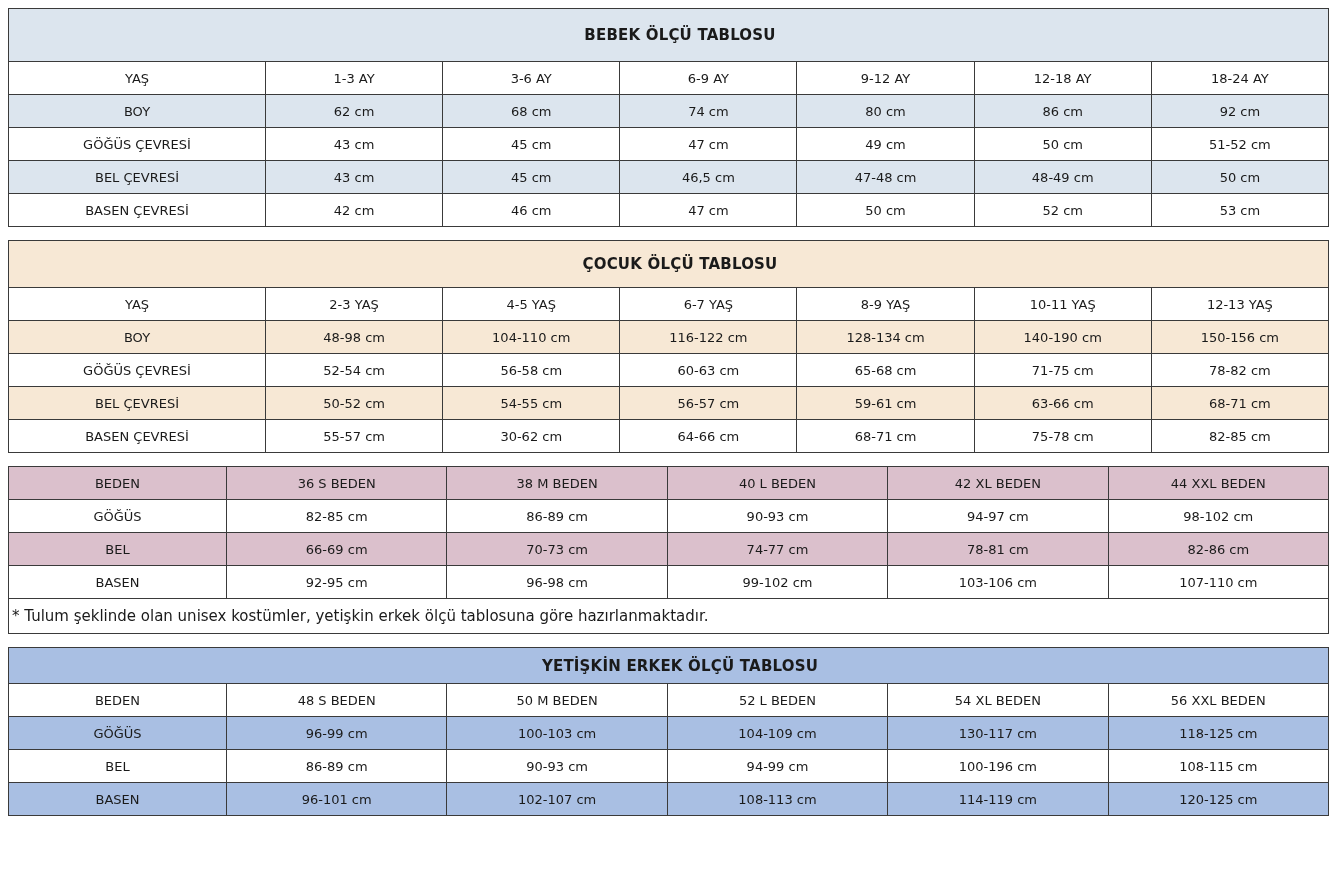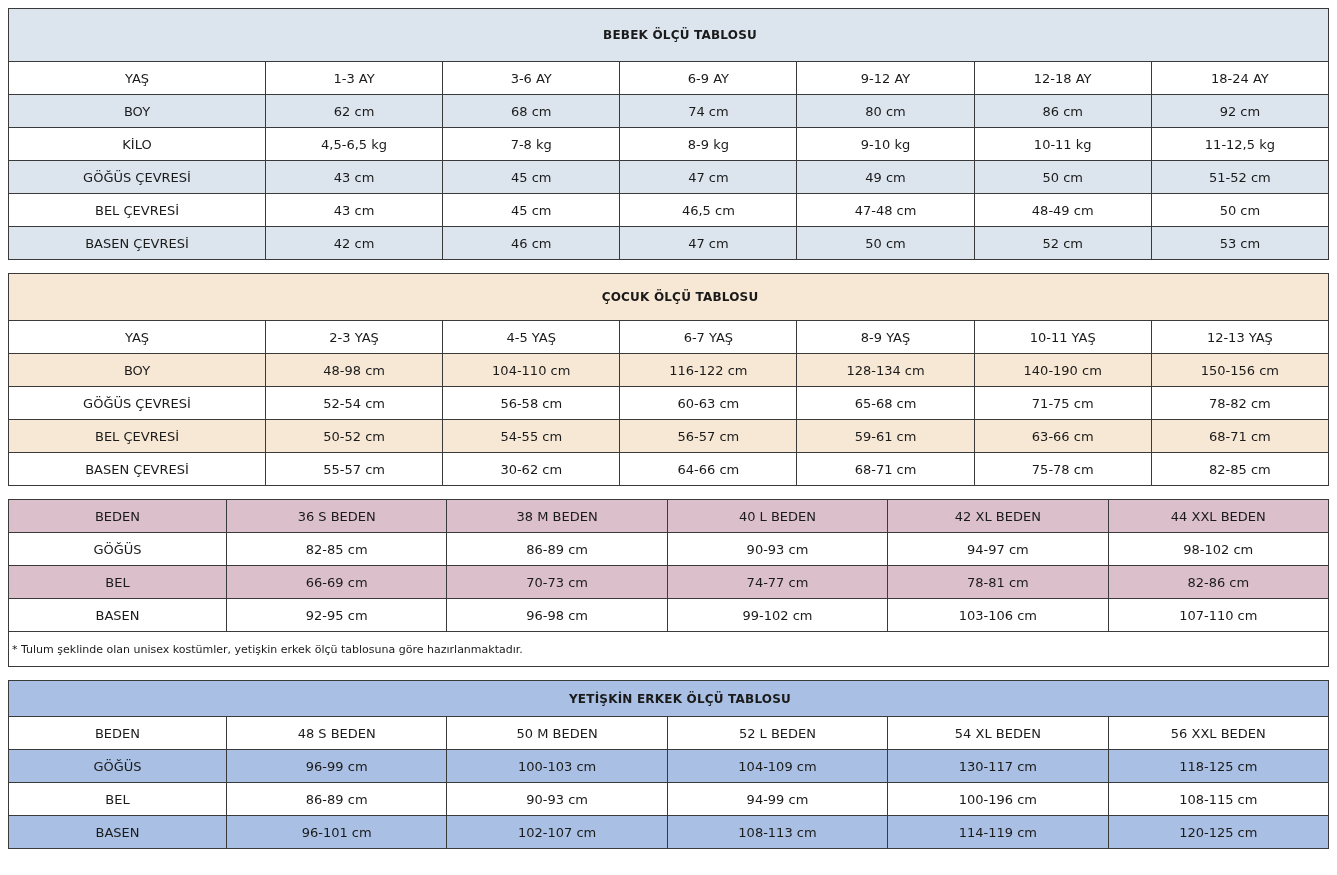--- a/index.html
+++ b/index.html
@@ -20,31 +20,31 @@
     text-align: center;
     vertical-align: middle;
     font-size: 13px;
     height: 30px;
     padding: 1px 4px;
     overflow: hidden;
     white-space: nowrap;
   }
   table.size-table td.title-cell {
     font-weight: bold;
-    font-size: 12px;
+    font-size: 15px;
     background: var(--stripe);
     letter-spacing: 0.2px;
     padding-left: 27px;
   }
   table.size-table tr.data-row:nth-child(odd) td { background: var(--stripe); }
   table.size-table tr.data-row:nth-child(even) td { background: #ffffff; }
   table.size-table td.footnote-cell {
     background: #ffffff !important;
     text-align: left;
-    font-size: 11px;
+    font-size: 15px;
     height: 32px;
     padding-left: 3px;
     white-space: pre-wrap;
   }
 </style>
 </head>
 <body>
 
 <section class="size-table-section">
   <table class="size-table" style="--stripe: #dce5ee;">
@@ -73,29 +73,20 @@
         <tr class="data-row">
           <td>BOY</td>
           <td>62 cm</td>
           <td>68 cm</td>
           <td>74 cm</td>
           <td>80 cm</td>
           <td>86 cm</td>
           <td>92 cm</td>
         </tr>
         <tr class="data-row">
-          <td>KİLO</td>
-          <td>4,5-6,5 kg</td>
-          <td>7-8 kg</td>
-          <td>8-9 kg</td>
-          <td>9-10 kg</td>
-          <td>10-11 kg</td>
-          <td>11-12,5 kg</td>
-        </tr>
-        <tr class="data-row">
           <td>GÖĞÜS ÇEVRESİ</td>
           <td>43 cm</td>
           <td>45 cm</td>
           <td>47 cm</td>
           <td>49 cm</td>
           <td>50 cm</td>
           <td>51-52 cm</td>
         </tr>
         <tr class="data-row">
           <td>BEL ÇEVRESİ</td>

